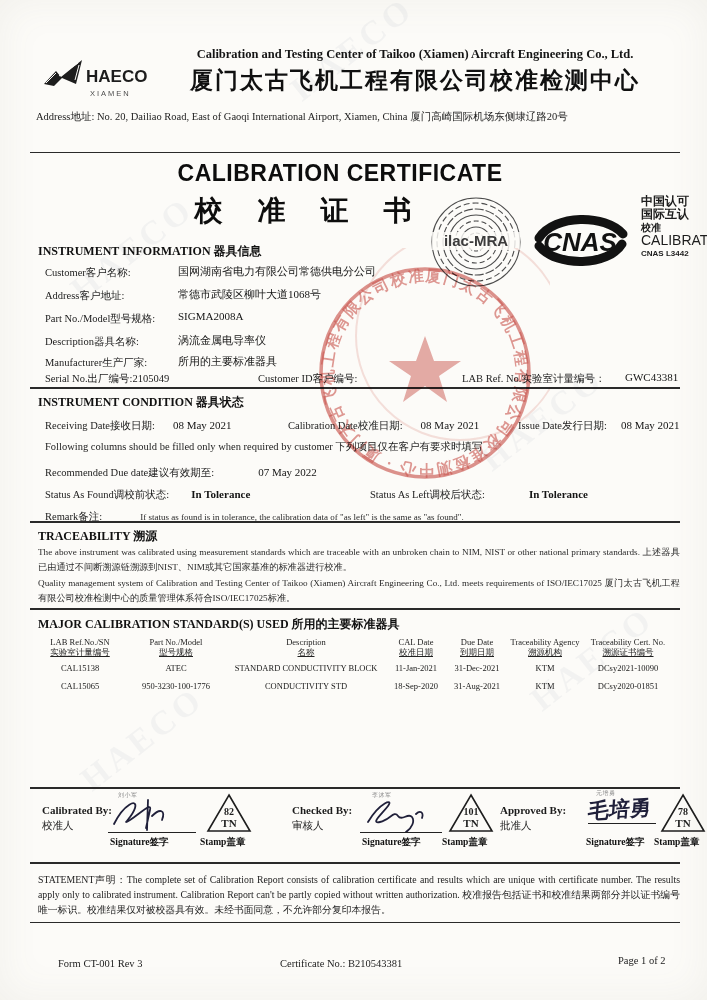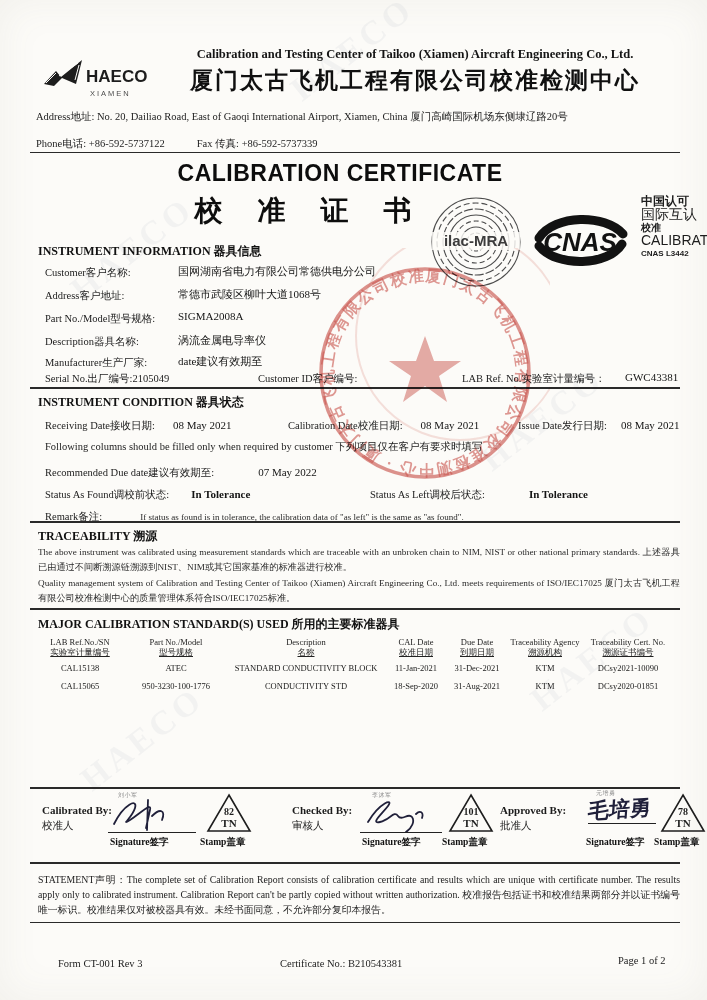--- a/index.html
+++ b/index.html
@@ -46,24 +46,20 @@
       <text x="48" y="38" font-family="Liberation Sans, DejaVu Sans, sans-serif" font-size="7.5" letter-spacing="2" fill="#4e4e4e">XIAMEN</text>
     </svg>
   </div>
 
   <div class="abs" style="left:155px;top:47px;width:520px;text-align:center;">
     <div style="font-weight:bold;font-size:12.5px;color:#151515;">Calibration and Testing Center of Taikoo (Xiamen) Aircraft Engineering Co., Ltd.</div>
     <div style="font-weight:bold;font-size:23px;letter-spacing:2px;margin-top:3px;color:#101010;">厦门太古飞机工程有限公司校准检测中心</div>
   </div>
 
   <div class="abs lbl" style="left:36px;top:110px;width:650px;font-size:10.5px;">Address地址: No. 20, Dailiao Road, East of Gaoqi International Airport, Xiamen, China 厦门高崎国际机场东侧埭辽路20号</div>
-  <div class="abs" style="left:36px;top:133px;">
-    <span class="lbl">Phone电话: +86-592-5737122</span>
-    <span class="lbl" style="margin-left:28px;">Fax 传真: +86-592-5737339</span>
-  </div>
 
   <div class="rule thin" style="top:152px;"></div>
 
   <div class="abs sans" style="left:110px;top:160px;width:460px;text-align:center;font-size:23px;font-weight:800;letter-spacing:.5px;color:#0d0d0d;">CALIBRATION CERTIFICATE</div>
   <div class="abs" style="left:140px;top:192px;width:340px;text-align:center;font-size:28px;font-weight:bold;letter-spacing:14px;color:#0d0d0d;">校 准 证 书</div>
 
   <div class="abs" style="left:430px;top:196px;">
     <svg width="92" height="92" viewBox="0 0 92 92">
       <g stroke="#4c4c4c" fill="none" stroke-width="1.1">
         <circle cx="46" cy="46" r="44"></circle>
@@ -82,42 +78,42 @@
   <div class="abs" style="left:529px;top:212px;">
     <svg width="102" height="58" viewBox="0 0 102 58">
       <path d="M10,26 C26,2 76,2 94,22" stroke="#121212" stroke-width="9" fill="none" stroke-linecap="round"></path>
       <path d="M10,34 C28,56 80,54 93,32" stroke="#121212" stroke-width="9" fill="none" stroke-linecap="round"></path>
       <text x="51" y="39" text-anchor="middle" font-family="Liberation Sans, DejaVu Sans, sans-serif" font-weight="bold" font-style="italic" font-size="26" fill="#121212">CNAS</text>
     </svg>
   </div>
 
   <div class="abs" style="left:641px;top:195px;width:66px;line-height:13px;">
     <div style="font-size:12px;font-weight:bold;">中国认可</div>
-    <div style="font-size:14px;font-weight:normal;">国际互认</div>
+    <div style="font-size:12px;font-weight:bold;">国际互认</div>
     <div style="font-size:10px;font-weight:bold;">校准</div>
     <div class="sans" style="font-size:14px;font-weight:normal;">CALIBRATION</div>
     <div class="sans" style="font-size:8px;font-weight:bold;">CNAS L3442</div>
   </div>
 
   <div class="abs sec-head" style="left:38px;top:243px;">INSTRUMENT INFORMATION 器具信息</div>
 
   <div class="abs lbl" style="left:45px;top:266px;">Customer客户名称:</div>
   <div class="abs val" style="left:178px;top:264px;">国网湖南省电力有限公司常德供电分公司</div>
 
   <div class="abs lbl" style="left:45px;top:289px;">Address客户地址:</div>
   <div class="abs val" style="left:178px;top:287px;">常德市武陵区柳叶大道1068号</div>
 
   <div class="abs lbl" style="left:45px;top:312px;">Part No./Model型号规格:</div>
   <div class="abs val" style="left:178px;top:310px;">SIGMA2008A</div>
 
   <div class="abs lbl" style="left:45px;top:335px;">Description器具名称:</div>
   <div class="abs val" style="left:178px;top:333px;">涡流金属电导率仪</div>
 
   <div class="abs lbl" style="left:45px;top:356px;">Manufacturer生产厂家:</div>
-  <div class="abs val" style="left:178px;top:354px;">date建议有效期至</div>
+  <div class="abs val" style="left:178px;top:354px;">所用的主要标准器具</div>
 
   <div class="abs lbl" style="left:45px;top:372px;">Serial No.出厂编号:2105049</div>
   <div class="abs lbl" style="left:258px;top:372px;">Customer ID客户编号:</div>
   <div class="abs lbl" style="left:462px;top:372px;">LAB Ref. No.实验室计量编号：</div>
   <div class="abs val" style="left:625px;top:371px;">GWC43381</div>
 
   <div class="rule" style="top:387px;"></div>
 
   <div class="abs sec-head" style="left:38px;top:394px;">INSTRUMENT CONDITION 器具状态</div>
 

